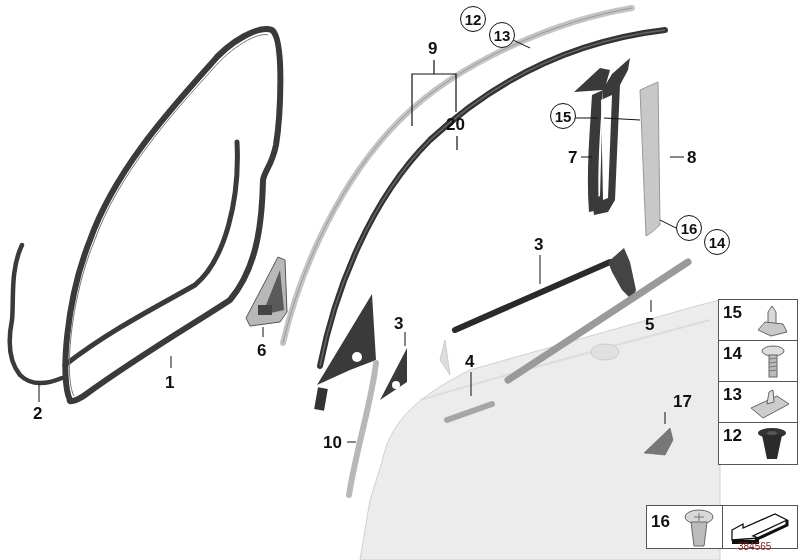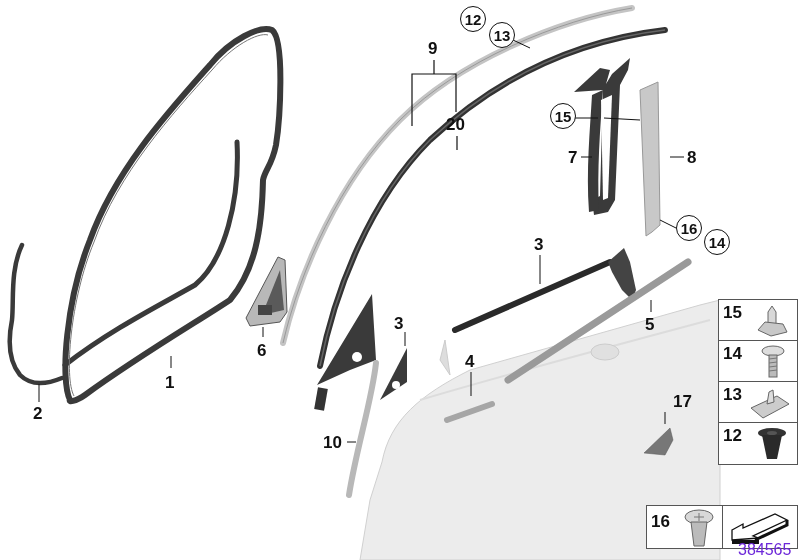--- a/index.html
+++ b/index.html
@@ -11,21 +11,21 @@
              display:flex; align-items:center; justify-content:center; box-sizing:border-box; }
   .legend { position:absolute; left:718px; top:299px; width:80px; border:1px solid #555; box-sizing:border-box; background:#fff; }
   .legend .cell { height:41px; border-bottom:1px solid #555; position:relative; box-sizing:border-box; }
   .legend .cell:last-child { border-bottom:none; }
   .legend .num { position:absolute; left:4px; top:3px; font-weight:bold; font-size:17px; color:#111; }
   .legend .icon { position:absolute; right:6px; top:4px; }
   .bottom-row { position:absolute; left:646px; top:505px; width:152px; height:44px; display:flex; border:1px solid #555; border-top:1px solid #555; box-sizing:border-box; background:#fff; }
   .bottom-row .cell { flex:1; position:relative; }
   .bottom-row .cell:first-child { border-right:1px solid #555; }
   .bottom-row .num { position:absolute; left:4px; top:6px; font-weight:bold; font-size:17px; color:#111; }
-  .diagram-id { position:absolute; left:738px; top:541px; font-size:16px; color:#6d28d9; }
+  .diagram-id { position:absolute; left:738px; top:541px; font-size:10px; color:#7f1d1d; }
 </style>
 </head>
 <body>
 
 <div id="diagram">
   <svg width="800" height="560" viewBox="0 0 800 560">
 
     <g fill="none" stroke="#3a3a3a" stroke-width="6" stroke-linejoin="round" stroke-linecap="round">
       <path d="M70,400 C60,380 66,300 90,240 C115,170 170,110 210,65 C230,40 260,25 272,30 C285,40 280,120 276,145 C272,165 265,170 263,180 C262,230 255,270 230,300 C200,320 140,355 85,395 C75,402 68,402 70,400 Z"></path>
       <path d="M237,142 C240,200 225,260 195,285 C160,305 110,330 65,365" stroke-width="5"></path>

